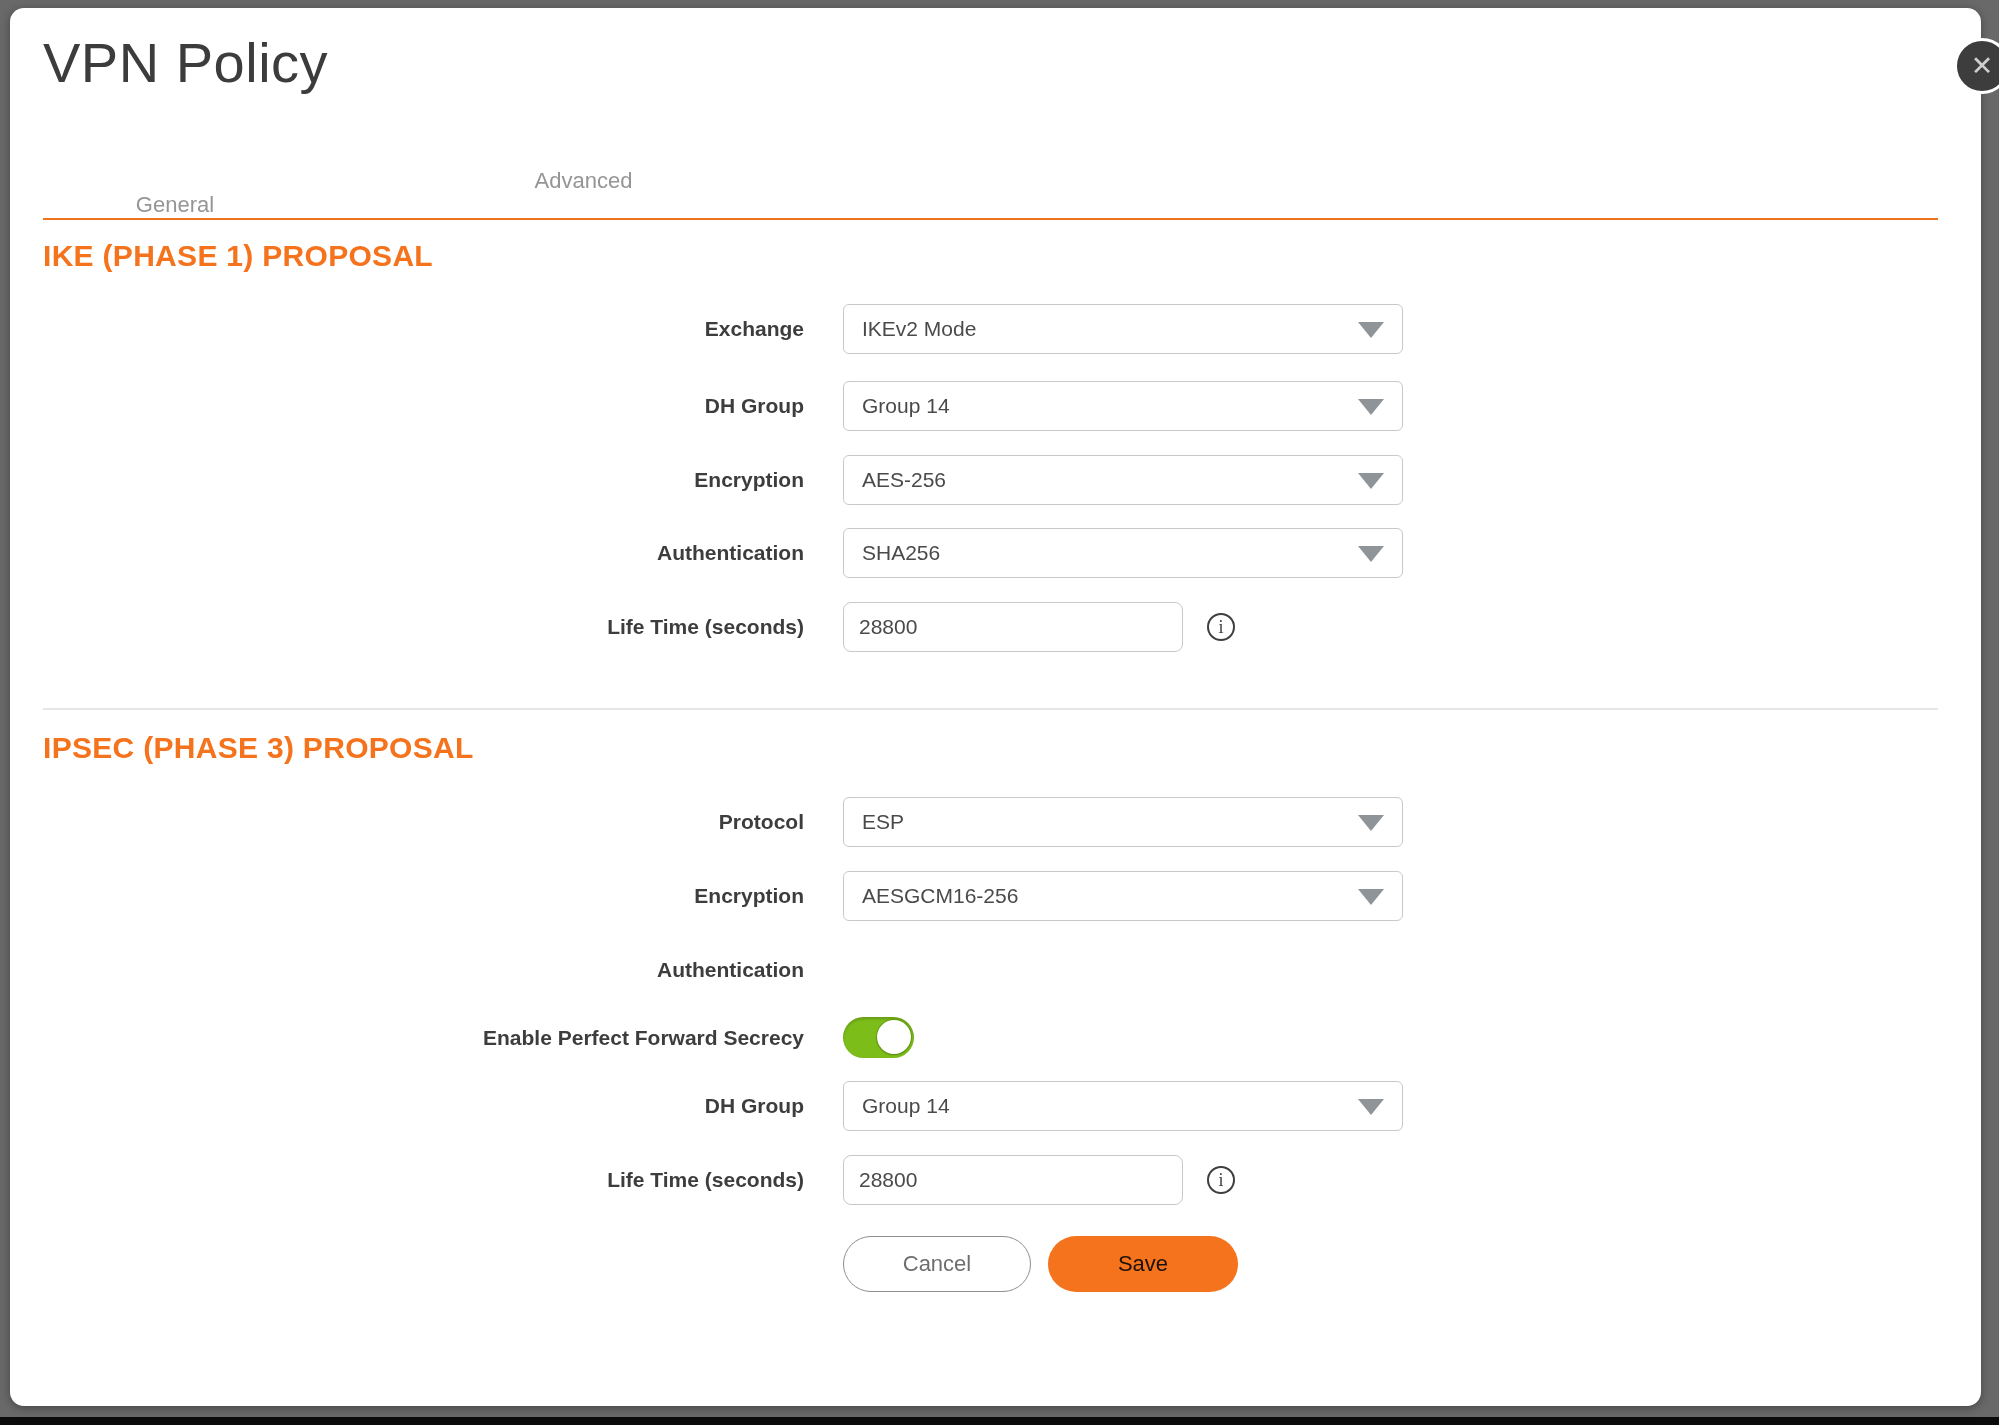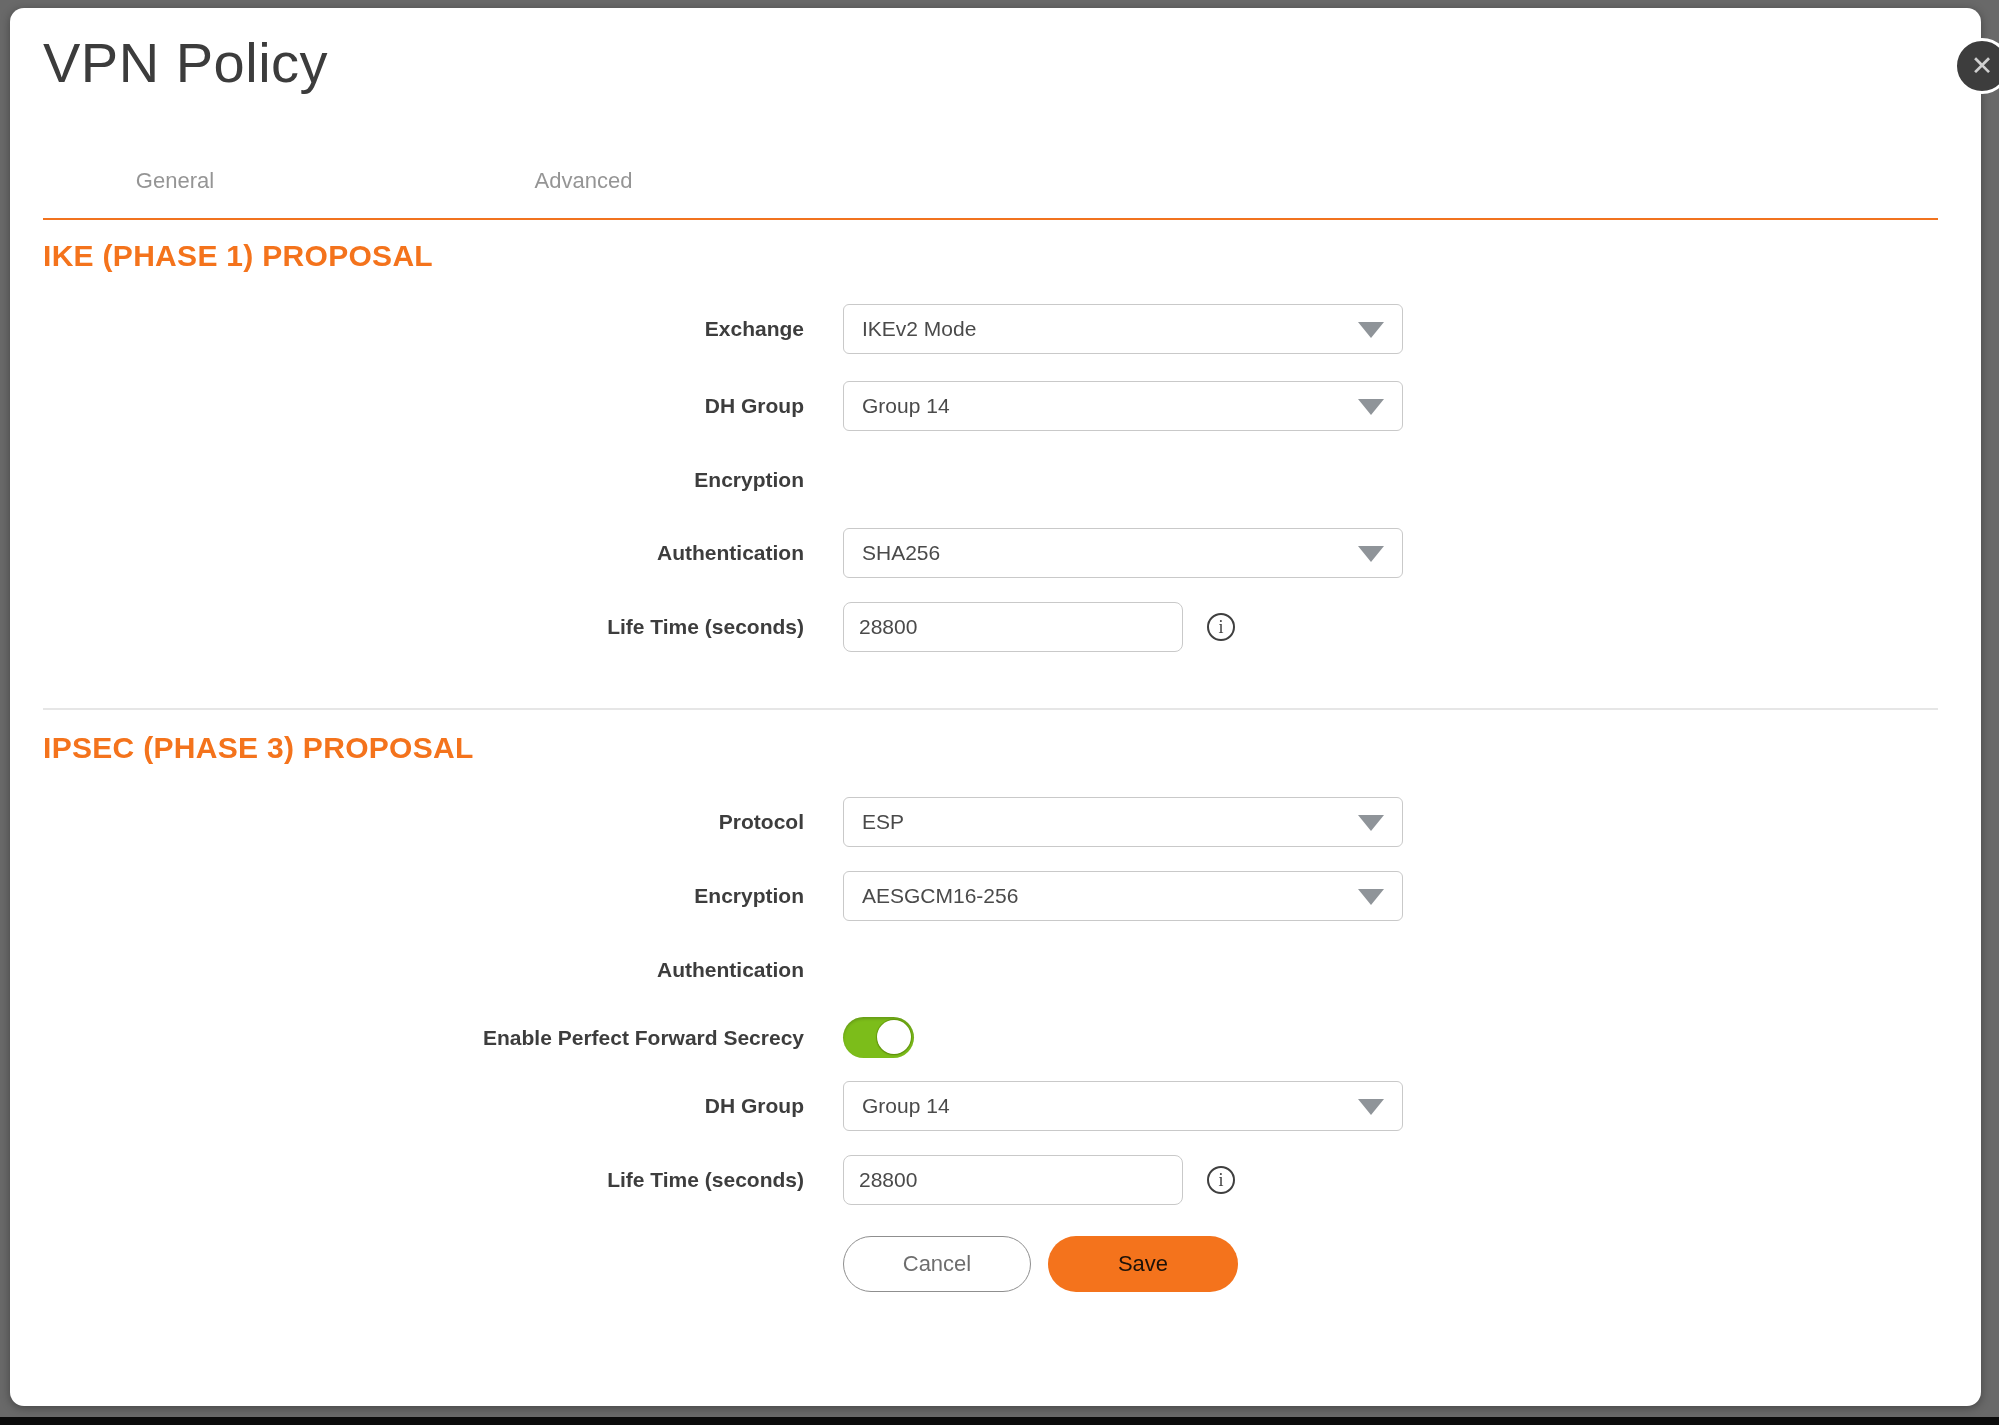--- a/index.html
+++ b/index.html
@@ -11,21 +11,21 @@
   .dialog-title { position:absolute; left:33px; top:22px; font-size:56px; font-weight:400;
     color:#3c3c3c; letter-spacing:.5px; }
   .close-btn { position:absolute; left:1944px; top:30px; width:56px; height:56px;
     border-radius:50%; background:#3d3d3d; border:3px solid #ffffff;
     display:flex; align-items:center; justify-content:center; cursor:pointer; }
   .close-btn span { color:#cfcfcf; font-size:27px; line-height:1; }
 
   
   .tab { position:absolute; top:136px; height:74px; display:flex; align-items:center;
     justify-content:center; font-size:22px; color:#959595; cursor:pointer; }
-  .tab.general { left:67px; width:196px; }
+  .tab.general { left:67px; width:196px;align-items:flex-end; }
   .tab.advanced { left:456px; width:235px; }
   .tab.active { left:263px; width:193px; height:77px; background:#fafafa;
     border:2px solid #f1731f; border-bottom:none; border-radius:12px 12px 0 0;
     color:#3a3a3a; font-weight:500; z-index:3; }
   .tab-underline { position:absolute; left:33px; top:210px; width:1895px; height:2px;
     background:#f1731f; z-index:2; }
 
   .section-heading { position:absolute; left:33px; font-size:30px; font-weight:700;
     color:#f4731c; letter-spacing:.3px; }
   .heading-ike { top:231px; }
@@ -109,20 +109,24 @@
   <div class="row r-dhgroup1">
     <span class="flabel">DH Group</span>
     <div class="select">
       <span class="val">Group 14</span>
       <span class="caret"></span>
     </div>
   </div>
 
   <div class="row r-enc1">
     <span class="flabel">Encryption</span>
+    <div class="select">
+      <span class="val">AES-256</span>
+      <span class="caret"></span>
+    </div>
   </div>
 
   <div class="row r-auth1">
     <span class="flabel">Authentication</span>
     <div class="select">
       <span class="val">SHA256</span>
       <span class="caret"></span>
     </div>
   </div>
 

